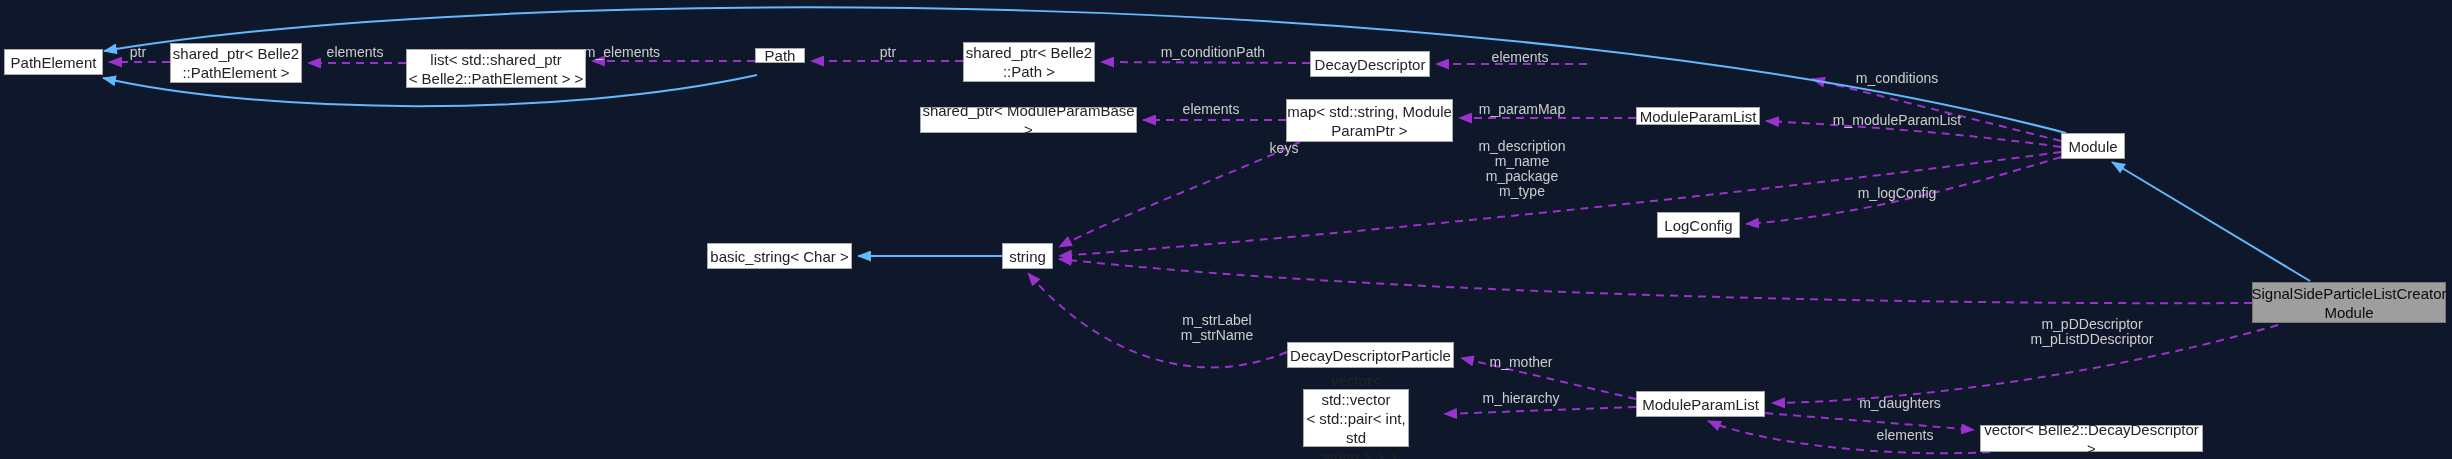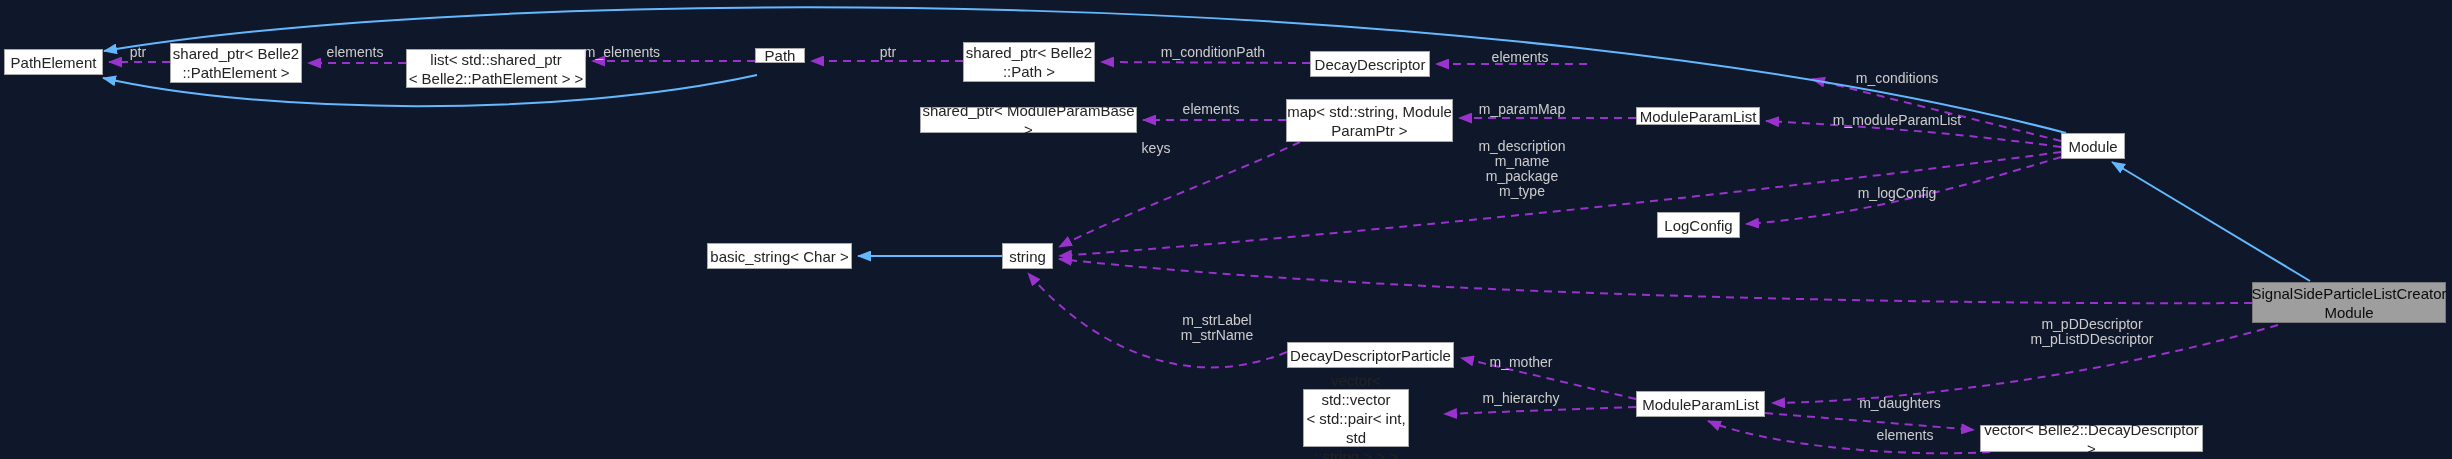--- a/index.html
+++ b/index.html
@@ -86,21 +86,21 @@
 <div class="elabel" style="left:138px;top:45px">ptr</div>
 <div class="elabel" style="left:355px;top:45px">elements</div>
 <div class="elabel" style="left:622px;top:45px">m_elements</div>
 <div class="elabel" style="left:888px;top:45px">ptr</div>
 <div class="elabel" style="left:1213px;top:45px">m_conditionPath</div>
 <div class="elabel" style="left:1520px;top:50px">elements</div>
 <div class="elabel" style="left:1897px;top:71px">m_conditions</div>
 <div class="elabel" style="left:1211px;top:102px">elements</div>
 <div class="elabel" style="left:1522px;top:102px">m_paramMap</div>
 <div class="elabel" style="left:1897px;top:113px">m_moduleParamList</div>
-<div class="elabel" style="left:1156px;top:141px">keys</div>
+<div class="elabel" style="left:1284px;top:141px">keys</div>
 <div class="elabel" style="left:1522px;top:139px">m_description
 m_name
 m_package
 m_type</div>
 <div class="elabel" style="left:1897px;top:186px">m_logConfig</div>
 <div class="elabel" style="left:1217px;top:313px">m_strLabel
 m_strName</div>
 <div class="elabel" style="left:1521px;top:355px">m_mother</div>
 <div class="elabel" style="left:1521px;top:391px">m_hierarchy</div>
 <div class="elabel" style="left:2092px;top:317px">m_pDDescriptor

